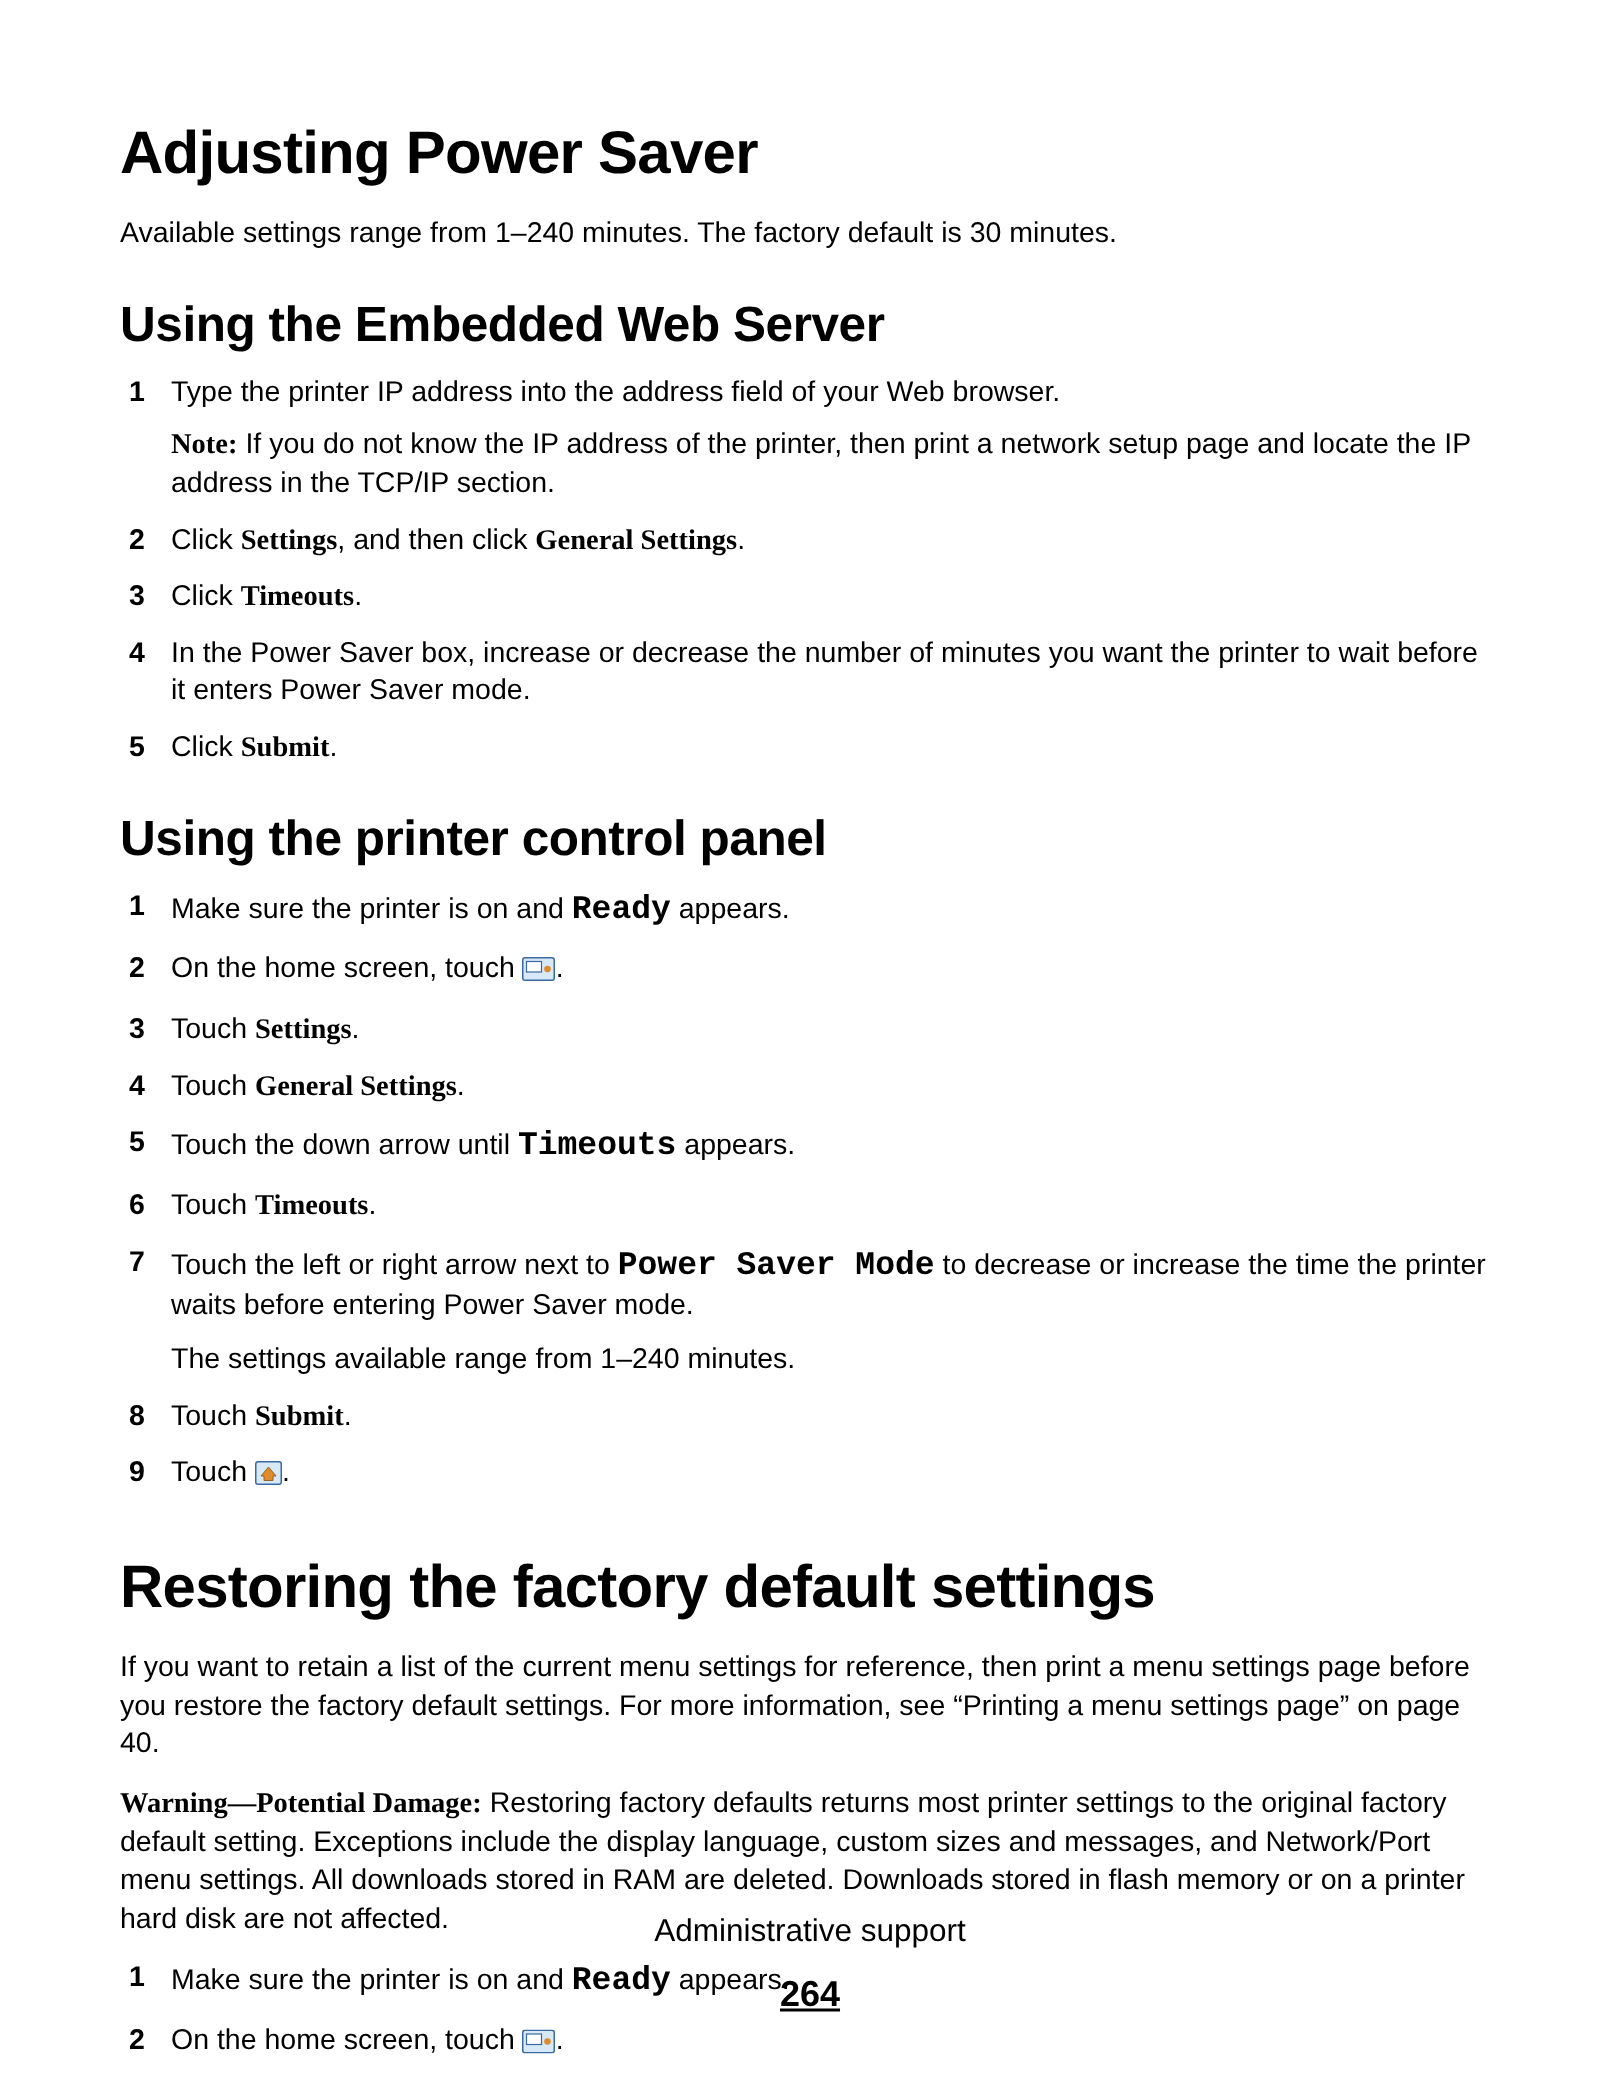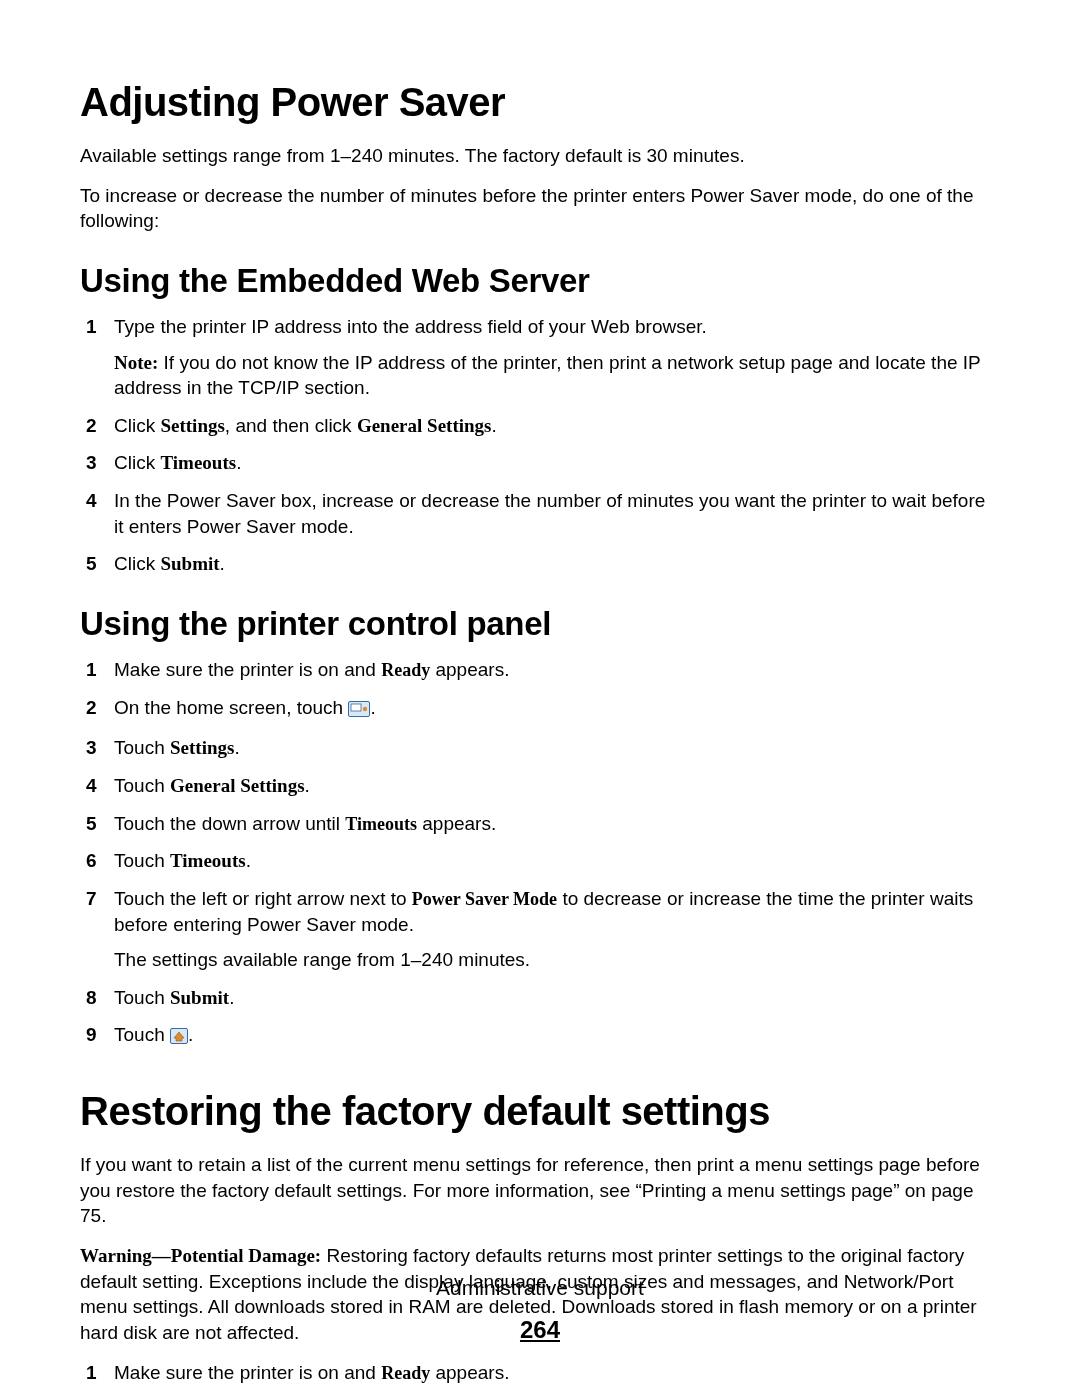--- a/index.html
+++ b/index.html
@@ -56,23 +56,23 @@
     top: 0;
     font-weight: 700;
     font-size: 19px;
   }
   .sub {
     display: block;
     margin-top: 10px;
   }
   strong { font-weight: 700; font-family: Liberation Serif, serif; }
   code, .mono {
-    font-family: Liberation Serif, serif;
+    font-family: Liberation Mono, monospace;
     font-weight: 700;
-    font-size: 18px;
+    font-size: 22px;
   }
   .icon {
     display: inline-block;
     vertical-align: -3px;
   }
   .footer {
     position: absolute;
     bottom: 42px;
     left: 0;
     width: 100%;
@@ -91,21 +91,20 @@
   }
   .gap { height: 26px; }
 </style>
 </head>
 <body>
 
 <div class="page">
 
   <h1>Adjusting Power Saver</h1>
   <p>Available settings range from 1–240 minutes. The factory default is 30 minutes.</p>
-  <p>To increase or decrease the number of minutes before the printer enters Power Saver mode, do one of the following:</p>
 
   <h2>Using the Embedded Web Server</h2>
   <ol>
     <li>
       <span>Type the printer IP address into the address field of your Web browser.</span>
       <span class="sub">
         <strong>Note:</strong><span> If you do not know the IP address of the printer, then print a network setup page and locate the IP address in the TCP/IP section.</span>
       </span>
     </li>
     <li>
@@ -155,21 +154,21 @@
       <span>Touch </span><span class="icon"><svg width="18" height="16" viewBox="0 0 18 16">
             <rect x="0.5" y="0.5" width="17" height="15" rx="1.5" fill="#d7e8f7" stroke="#3a6aa0"></rect>
             <path d="M4 10 L9 4 L14 10 L12 10 L12 13 L6 13 L6 10 Z" fill="#e08a2e" stroke="#8a5a1a" stroke-width="0.6"></path>
           </svg></span><span>.</span>
     </li>
   </ol>
 
   <div class="gap"></div>
 
   <h1>Restoring the factory default settings</h1>
-  <p>If you want to retain a list of the current menu settings for reference, then print a menu settings page before you restore the factory default settings. For more information, see “Printing a menu settings page” on page 75.</p>
+  <p>If you want to retain a list of the current menu settings for reference, then print a menu settings page before you restore the factory default settings. For more information, see “Printing a menu settings page” on page 40.</p>
   <p>
     <strong>Warning—Potential Damage:</strong><span> Restoring factory defaults returns most printer settings to the original factory default setting. Exceptions include the display language, custom sizes and messages, and Network/Port menu settings. All downloads stored in RAM are deleted. Downloads stored in flash memory or on a printer hard disk are not affected.</span>
   </p>
   <ol>
     <li>
       <span>Make sure the printer is on and </span><span class="mono">Ready</span><span> appears.</span>
     </li>
     <li>
       <span>On the home screen, touch </span><span class="icon"><svg width="22" height="16" viewBox="0 0 22 16">
             <rect x="0.5" y="0.5" width="21" height="15" rx="1.5" fill="#d7e8f7" stroke="#3a6aa0"></rect>

